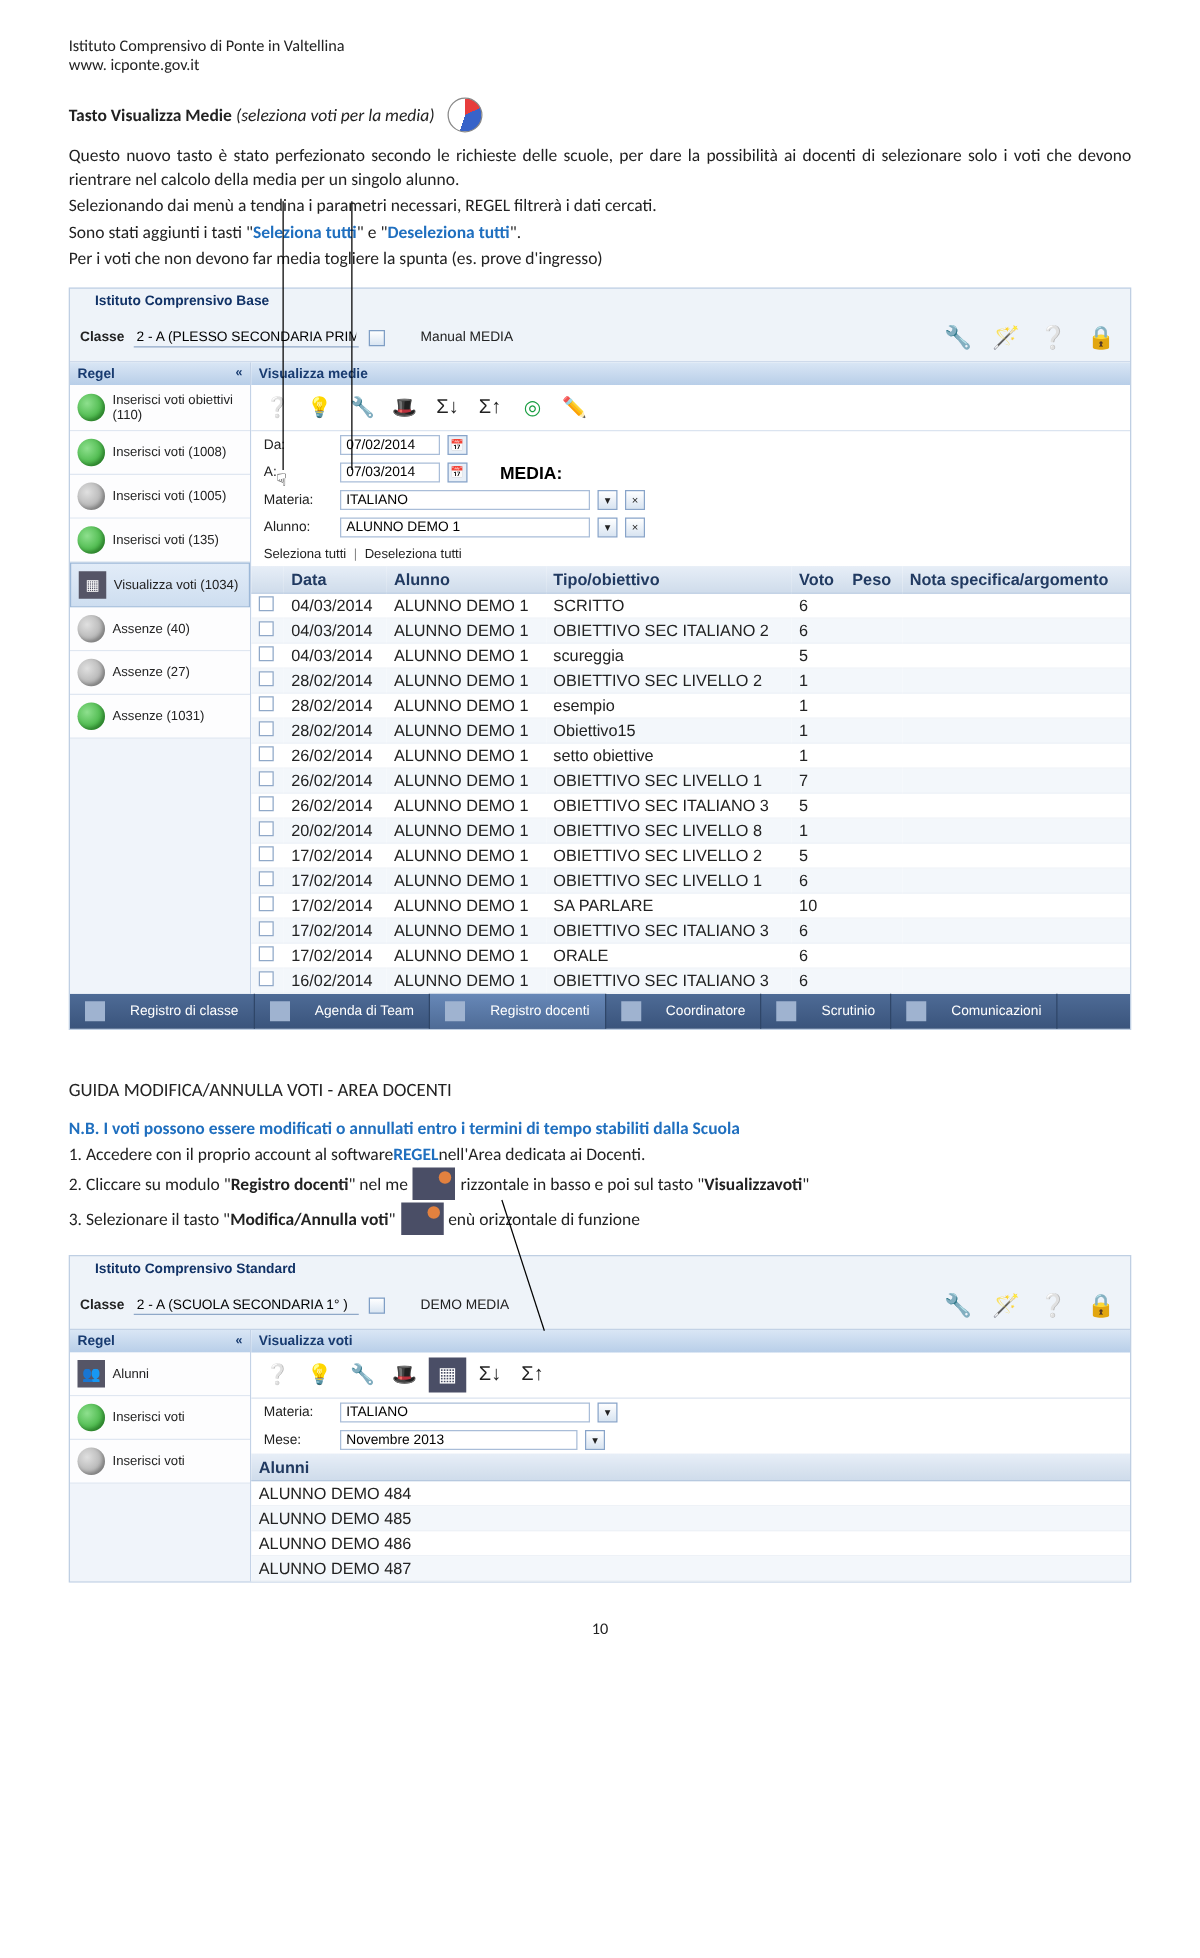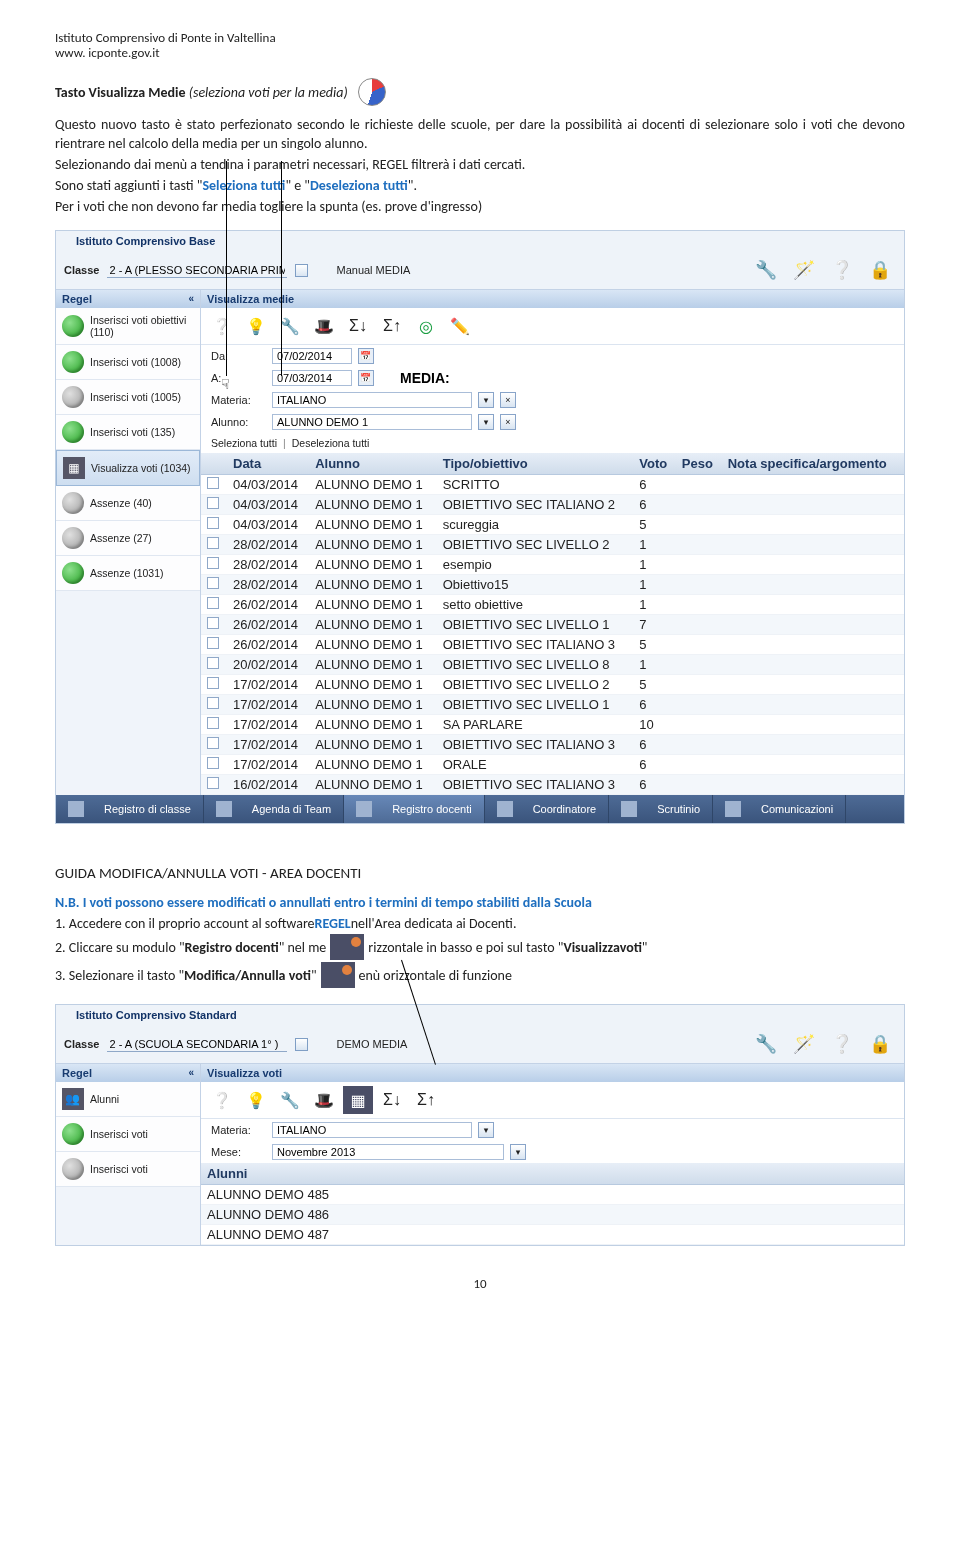--- a/index.html
+++ b/index.html
@@ -441,30 +441,33 @@
         <span class="iconcell">Σ↓</span>
         <span class="iconcell">Σ↑</span>
       </div>
       <div class="frow">
           <span class="flbl">Materia:</span>
           <input class="txtin" style="width: 200px;" value="ITALIANO">
           <span class="dropbtn">▾</span>
         </div>
       <div class="frow">
           <span class="flbl">Mese:</span>
-          <input class="txtin" style="width: 232px;" value="Novembre 2013">
+          <input class="txtin" style="width: 190px;" value="Novembre 2013">
           <span class="dropbtn">▾</span>
         </div>
       <table class="grid">
         <thead>
             <tr>
               <th>Alunni</th>
             </tr>
           </thead>
         <tbody id="tbody2">
+            <tr>
+              <td>ALUNNO DEMO 484</td>
+            </tr>
             <tr>
               <td>ALUNNO DEMO 485</td>
             </tr>
             <tr>
               <td>ALUNNO DEMO 486</td>
             </tr>
             <tr>
               <td>ALUNNO DEMO 487</td>
             </tr>
           </tbody>

